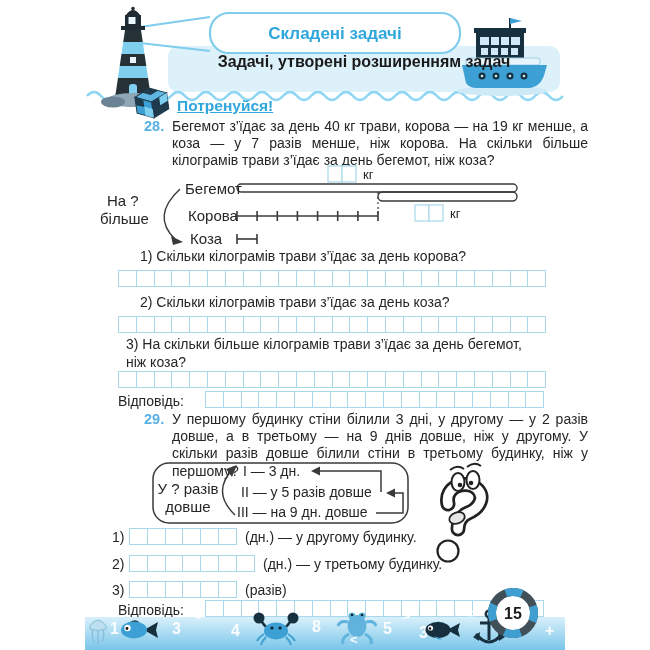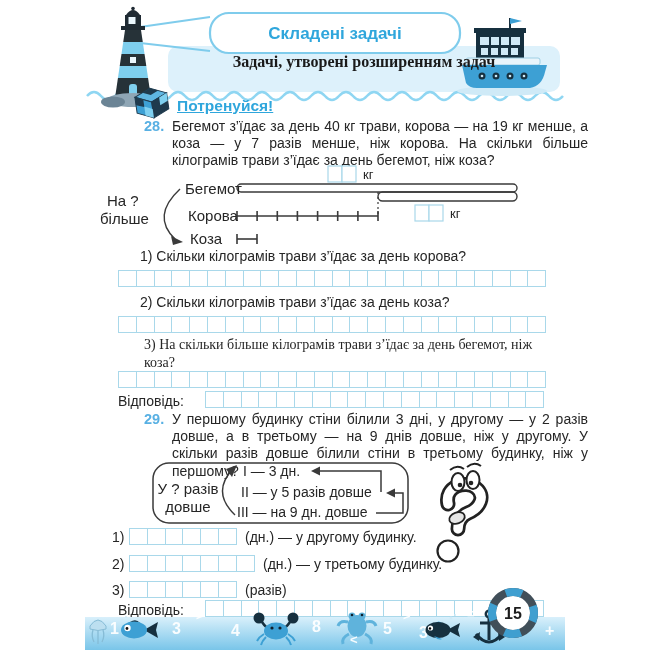--- a/index.html
+++ b/index.html
@@ -94,21 +94,21 @@
     <circle cx="30" cy="62" r="3.5" fill="#16303f"></circle>
       <circle cx="30" cy="62" r="1.3" fill="#cfe9f6"></circle>
     <circle cx="44" cy="62" r="3.5" fill="#16303f"></circle>
       <circle cx="44" cy="62" r="1.3" fill="#cfe9f6"></circle>
     <circle cx="58" cy="62" r="3.5" fill="#16303f"></circle>
       <circle cx="58" cy="62" r="1.3" fill="#cfe9f6"></circle>
     <circle cx="72" cy="62" r="3.5" fill="#16303f"></circle>
       <circle cx="72" cy="62" r="1.3" fill="#cfe9f6"></circle>
   </svg>
 
-  <div class="abs lesson" style="left:168px;top:52px;width:392px;font-family:Liberation Serif, serif;">
+  <div class="abs lesson" style="left:168px;top:52px;width:392px;">
     <div>Задачі, утворені розширенням задач</div>
   </div>
 
   <svg class="abs" style="left:130px;top:86px;" width="44" height="40">
     <g transform="rotate(-8 22 18)">
       <polygon points="22,2 38,9 22,16 6,9" fill="#5fb6e2" stroke="#1f3a4d" stroke-width="1"></polygon>
       <polygon points="6,9 22,16 22,32 6,25" fill="#3da0d4" stroke="#1f3a4d" stroke-width="1"></polygon>
       <polygon points="38,9 22,16 22,32 38,25" fill="#1f3a4d" stroke="#1f3a4d" stroke-width="1"></polygon>
       <polygon points="22,2 30,5.5 22,9 14,5.5" fill="#1f3a4d"></polygon>
       <polygon points="6,9 14,12.5 14,20 6,17" fill="#1f3a4d"></polygon>
@@ -199,21 +199,21 @@
       <span class="c"></span>
       <span class="c"></span>
       <span class="c"></span>
       <span class="c"></span>
       <span class="c"></span>
       <span class="c"></span>
       <span class="c"></span>
       <span class="c"></span>
     </div>
 
-  <div class="abs q" style="left:144px;top:336px;width:412px;font-family:Liberation Serif, serif;">3) На скільки більше кілограмів трави з’їдає за день бегемот, ніж коза?</div>
+  <div class="abs q" style="left:126px;top:336px;width:412px;">3) На скільки більше кілограмів трави з’їдає за день бегемот, ніж коза?</div>
   <div class="abs cells" style="left:118px;top:371px;">
       <span class="c"></span>
       <span class="c"></span>
       <span class="c"></span>
       <span class="c"></span>
       <span class="c"></span>
       <span class="c"></span>
       <span class="c"></span>
       <span class="c"></span>
       <span class="c"></span>

